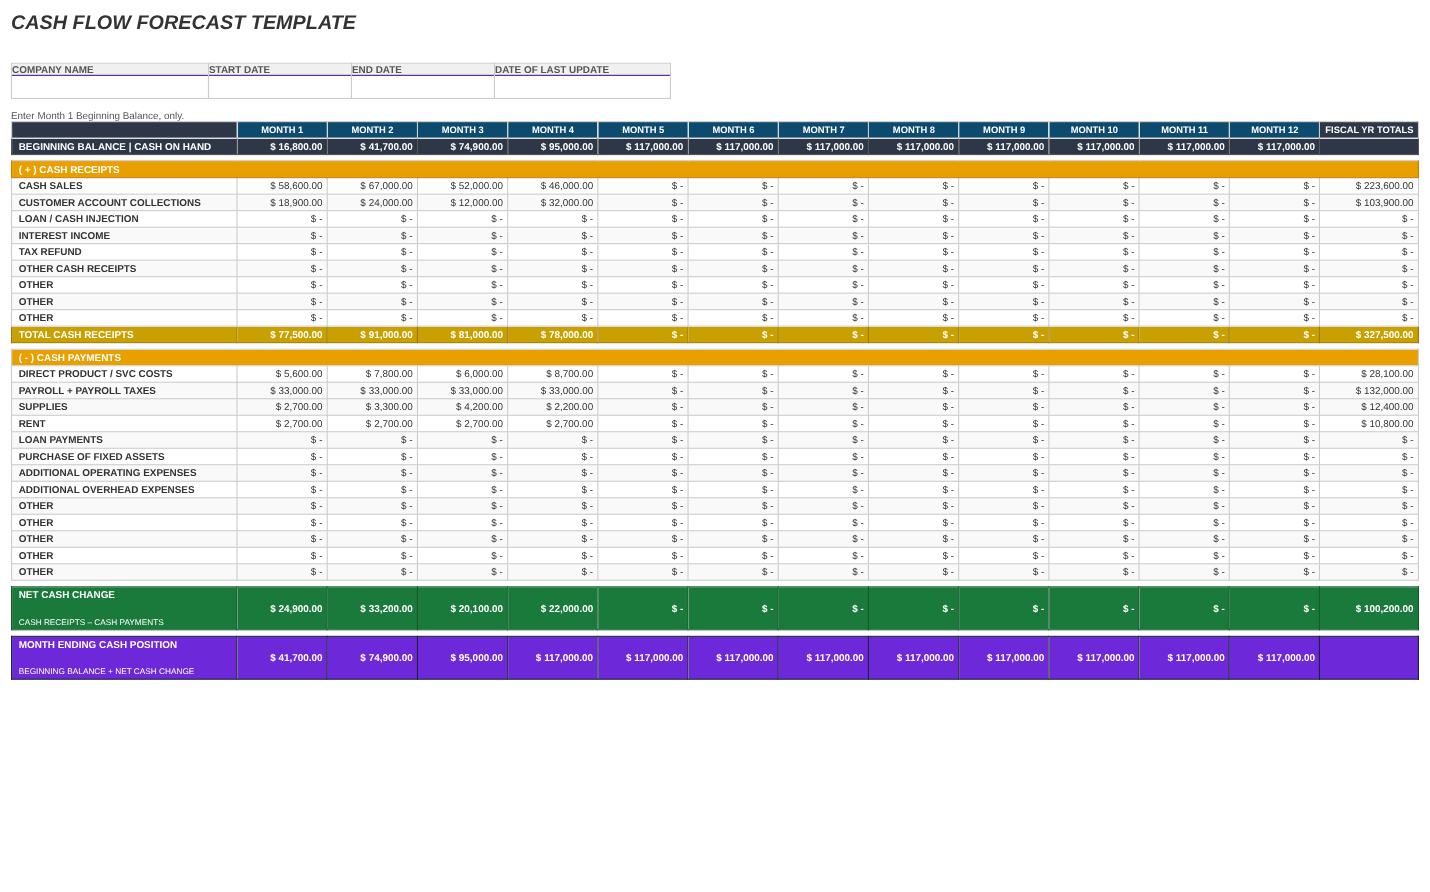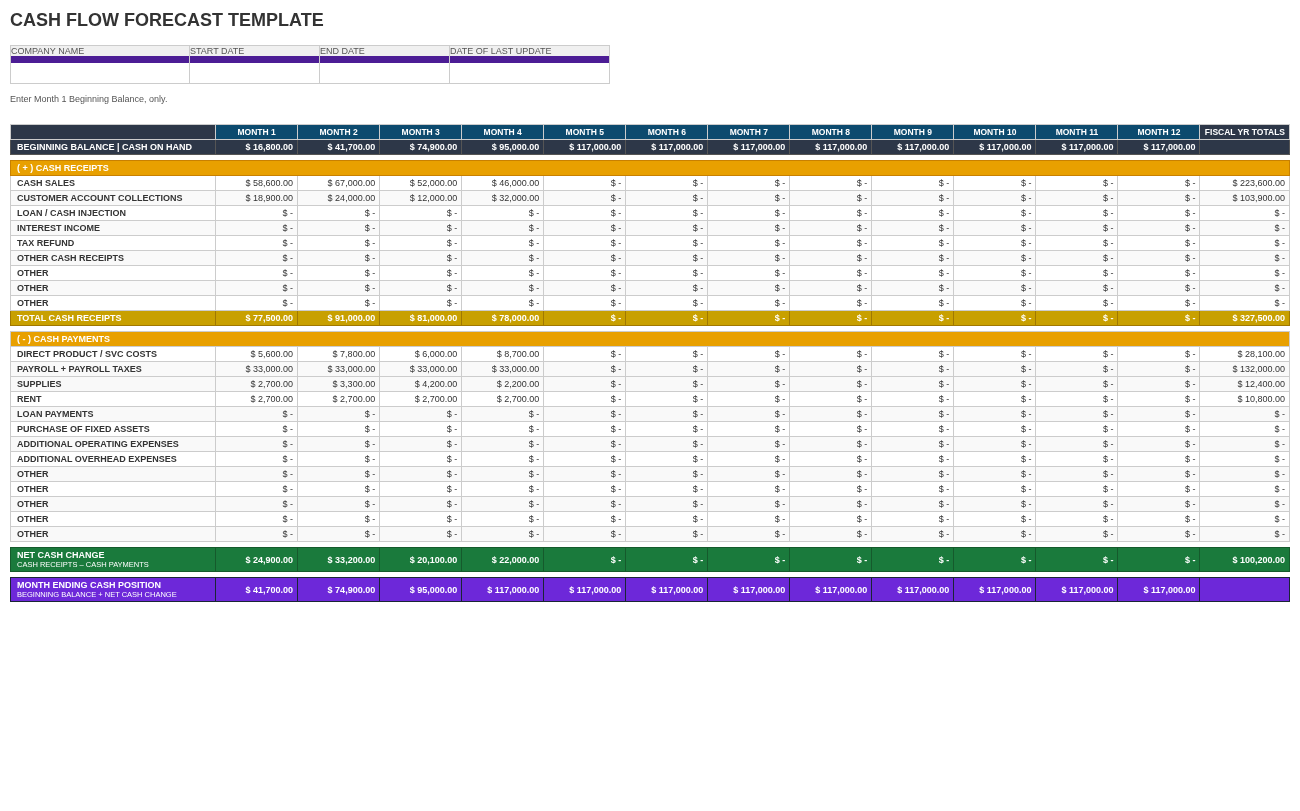--- a/index.html
+++ b/index.html
@@ -1,24 +1,24 @@
 <!DOCTYPE html>
 <html><head>
   <meta charset="utf-8">
   <style>
     * { box-sizing: border-box; margin: 0; padding: 0; }
     body { font-family: Arial, sans-serif; font-size: 10px; background: #fff; padding: 10px; }
     
-    .page-title { font-size: 18px; font-weight: bold; color: #333; margin-bottom: 14px; }
+    .page-title { font-size: 18px; font-weight: bold; color: #333; margin-bottom: 26px; font-style: italic; }
     
     .header-section { display: flex; gap: 0; margin-bottom: 8px; }
-    .header-label { font-weight: normal; font-size: 9px; color: #555; background: #f0f0f0; border-bottom: 7px solid #4c1d95; }
+    .header-label { font-weight: bold; font-size: 9px; color: #555; background: #f0f0f0; border-bottom: 1px solid #4c1d95; }
     .header-value { min-height: 20px; font-size: 9px; }
     
-    .note-row { font-size: 9px; color: #555; padding: 2px 0 20px 0; }
+    .note-row { font-size: 9px; color: #555; padding: 2px 0 0 0; }
     
     table { width: 100%; border-collapse: collapse; table-layout: fixed; }
     
     th, td { border: 1px solid #ccc; padding: 2px 4px; font-size: 9px; overflow: hidden; white-space: nowrap; }
     
     .th-label { background: #2d3748; color: #fff; font-weight: bold; font-size: 8.5px; text-align: center; }
     .th-month { background: #0c4a6e; color: #fff; font-weight: bold; font-size: 8.5px; text-align: center; }
     .th-fiscal { background: #2d3748; color: #fff; font-weight: bold; font-size: 8.5px; text-align: right; }
     
     .row-beginning { background: #2d3748; color: #fff; font-weight: bold; font-size: 9px; }
@@ -40,21 +40,21 @@
     
     .row-net-cash { background: #1a7a3c; color: #fff; font-weight: bold; }
     .row-net-cash td { border-color: #155a2c; }
     
     .row-month-ending { background: #6d28d9; color: #fff; font-weight: bold; }
     .row-month-ending td { border-color: #1a2535; }
     
     .cell-label { text-align: left; padding-left: 6px; font-weight: bold; }
     .cell-value { text-align: right; padding-right: 4px; }
     
-    .label-wrap { display: flex; flex-direction: column; }
+    .label-wrap { display: flex; flex-direction: column; gap: 15px; }
     .net-main { font-size: 9px; font-weight: bold; }
     .net-sub { font-size: 7.5px; font-weight: normal; }
   </style>
 </head>
 <body>
 
 <div class="page-title">CASH FLOW FORECAST TEMPLATE</div>
 
 <div class="header-section">
   <div style="border:1px solid #ccc; width:180px;">

